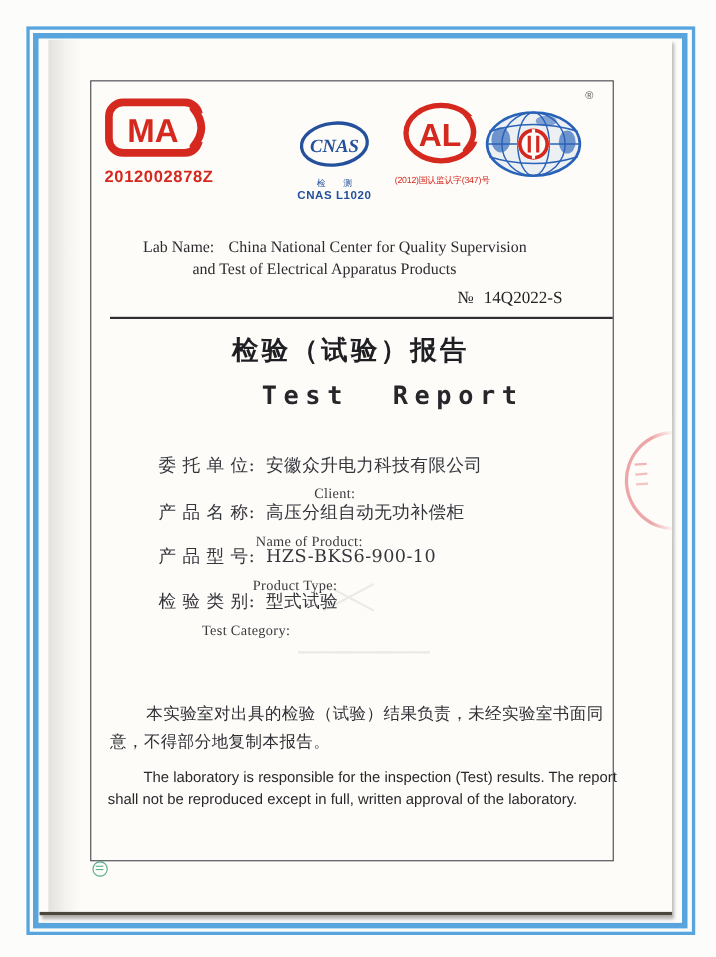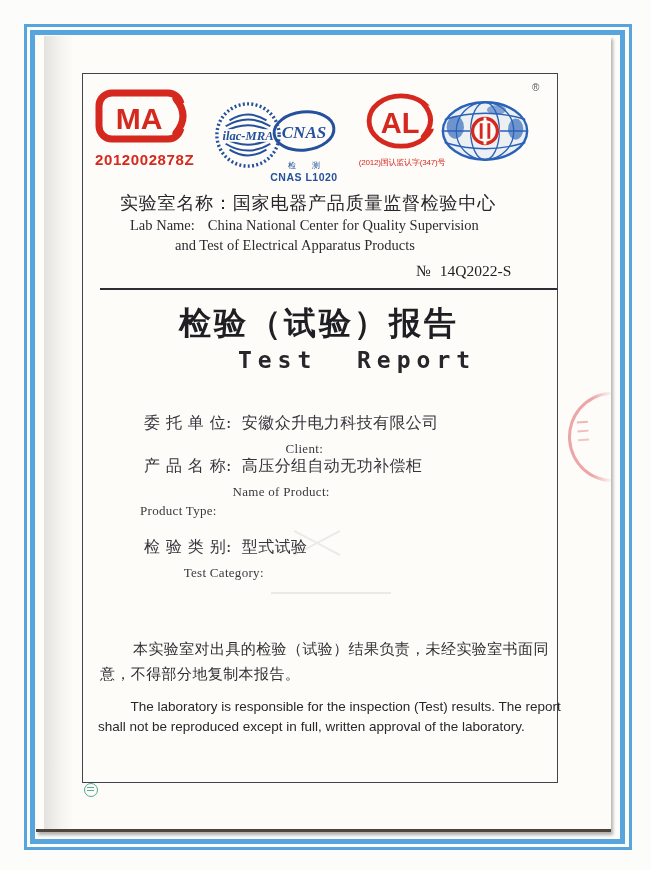--- a/index.html
+++ b/index.html
@@ -42,21 +42,21 @@
   .lab-en1 .gap{margin-left:13px;}
   .lab-en2{position:absolute;left:139px;top:201px;font-size:14.5px;color:#2c2c30;font-family:"Liberation Serif", serif;}
 
   
   .report-no{position:absolute;left:380px;top:226px;font-size:15.5px;color:#222;font-family:"Liberation Serif", serif;}
   .report-no .gap{margin-left:9px;}
   .rule{position:absolute;left:64px;top:252px;width:457px;border-top:2px solid #2e2e33;}
 
   
   .title-zh{position:absolute;left:46px;top:266px;width:474px;text-align:center;
-    font-size:32px;font-weight:700;letter-spacing:3px;color:#1e1e23;
+    font-size:24px;font-weight:700;letter-spacing:3px;color:#1e1e23;
     font-family:"DejaVu Sans", sans-serif;}
   .title-en{position:absolute;left:46px;top:311px;width:550px;text-align:center;
     font-size:23px;font-weight:700;letter-spacing:6px;color:#27272b;white-space:pre;
     font-family:"DejaVu Sans Mono", monospace;}
 
   
   .field{position:absolute;left:104px;}
   .fr1{top:377px;}.fr2{top:420px;}.fr3{top:460px;}.fr4{top:501px;}
   .f-zh{font-size:16px;color:#35353c;font-family:"DejaVu Serif", serif;letter-spacing:.4px;margin-left:4px;}
   .f-value{margin-left:10px;}
@@ -101,33 +101,20 @@
   <div class="logo logo-cma">
     <svg width="102" height="58" viewBox="0 0 100 58">
       <rect x="5" y="5" width="82" height="46" rx="13" fill="none" stroke="#d5281e" stroke-width="7"></rect>
       <rect x="79" y="15" width="21" height="26" fill="#fdfcf9"></rect>
       <path d="M82 11 Q96 28 82 45" fill="none" stroke="#d5281e" stroke-width="7" stroke-linecap="round"></path>
       <text x="45" y="41" font-size="30" font-weight="bold" fill="#d5281e" text-anchor="middle" font-family="Liberation Sans, sans-serif">MA</text>
     </svg>
     <div class="cma-no">2012002878Z</div>
   </div>
 
-  <div class="logo logo-ilac">
-    <svg width="70" height="70" viewBox="0 0 72 72">
-      <circle cx="36" cy="36" r="32" fill="none" stroke="#24509c" stroke-width="3.5" stroke-dasharray="2 2.4"></circle>
-      <path d="M17 21 Q36 9 55 21" fill="none" stroke="#24509c" stroke-width="2"></path>
-      <path d="M13 27 Q36 13 59 27" fill="none" stroke="#24509c" stroke-width="2"></path>
-      <path d="M11 33 Q36 19 61 33" fill="none" stroke="#24509c" stroke-width="2"></path>
-      <path d="M17 51 Q36 63 55 51" fill="none" stroke="#24509c" stroke-width="2"></path>
-      <path d="M13 45 Q36 59 59 45" fill="none" stroke="#24509c" stroke-width="2"></path>
-      <path d="M11 39 Q36 53 61 39" fill="none" stroke="#24509c" stroke-width="2"></path>
-      <rect x="7" y="30" width="58" height="13" fill="#fdfcf9"></rect>
-      <text x="36" y="41" font-size="13" font-weight="bold" font-style="italic" fill="#24509c" text-anchor="middle" font-family="Liberation Serif, serif">ilac-MRA</text>
-    </svg>
-  </div>
 
   <div class="logo logo-cnas">
     <svg width="66" height="46" viewBox="0 0 66 46">
       <ellipse cx="33" cy="23" rx="30" ry="19" fill="none" stroke="#24509c" stroke-width="3" transform="rotate(-6 33 23)"></ellipse>
       <text x="33" y="30" font-size="17" font-weight="bold" font-style="italic" fill="#24509c" text-anchor="middle" font-family="Liberation Serif, serif">CNAS</text>
     </svg>
     <div class="cnas-sub-zh">检 测</div>
     <div class="cnas-sub-code">CNAS L1020</div>
   </div>
 
@@ -153,23 +140,20 @@
       <ellipse cx="80" cy="32" rx="8" ry="11" fill="rgba(42,98,184,.65)"></ellipse>
       <ellipse cx="60" cy="12" rx="10" ry="5" fill="rgba(42,98,184,.55)"></ellipse>
       <circle cx="48" cy="34" r="15" fill="#fdfcf9"></circle>
       <circle cx="48" cy="34" r="13" fill="none" stroke="#d5281e" stroke-width="3.5"></circle>
       <path d="M44 26 V42 M52 26 V42" stroke="#d5281e" stroke-width="3" fill="none"></path>
       <path d="M48 20 V48" stroke="#fdfcf9" stroke-width="3" fill="none"></path>
     </svg>
   </div>
   <span class="globe-reg">®</span>
 
-  <div class="lab-zh">
-    <span>实验室名称：</span><span>国家电器产品质量监督检验中心</span>
-  </div>
   <div class="lab-en1">
     <span>Lab Name:</span><span class="gap">China National Center for Quality Supervision</span>
   </div>
   <div class="lab-en2">and Test of Electrical Apparatus Products</div>
 
   <div class="report-no">
     <span>№</span><span class="gap">14Q2022-S</span>
   </div>
   <div class="rule"></div>
 
@@ -182,20 +166,23 @@
     </div>
     <div class="f-en">Client:</div>
   </div>
   <div class="field fr2">
     <div class="f-zh">
       <span>产 品 名 称:</span><span class="f-value">高压分组自动无功补偿柜</span>
     </div>
     <div class="f-en">Name of Product:</div>
   </div>
   <div class="field fr3">
+    <div class="f-zh">
+      <span>产 品 型 号:</span><span class="f-value">HZS-BKS6-900-10</span>
+    </div>
     <div class="f-en">Product Type:</div>
   </div>
   <div class="field fr4">
     <div class="f-zh">
       <span>检 验 类 别:</span><span class="f-value">型式试验</span>
     </div>
     <div class="f-en">Test Category:</div>
   </div>
 
   <div class="wm">

